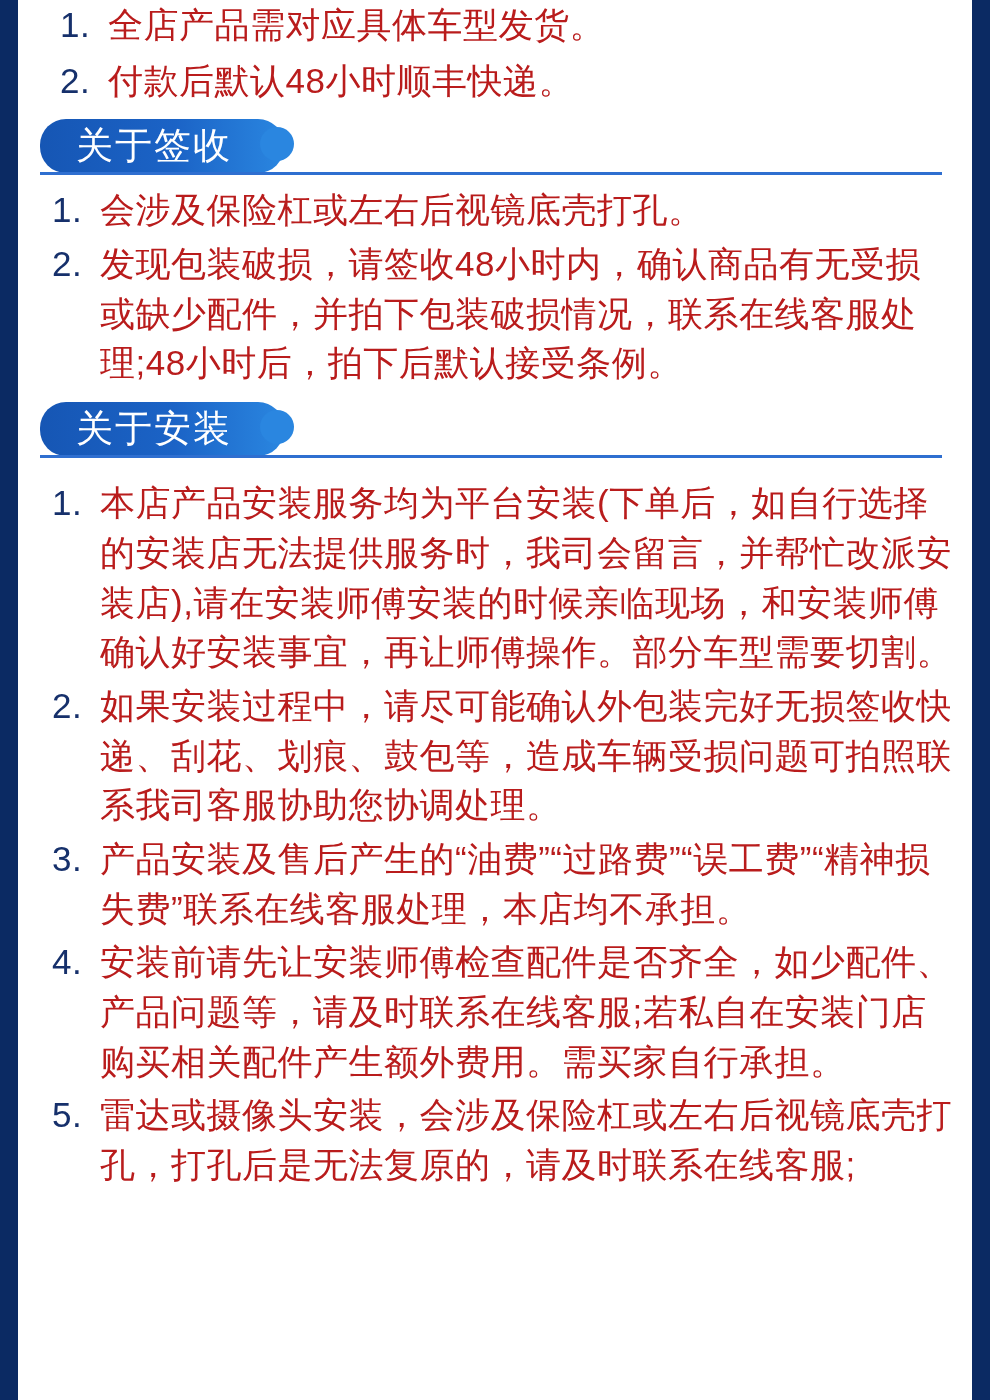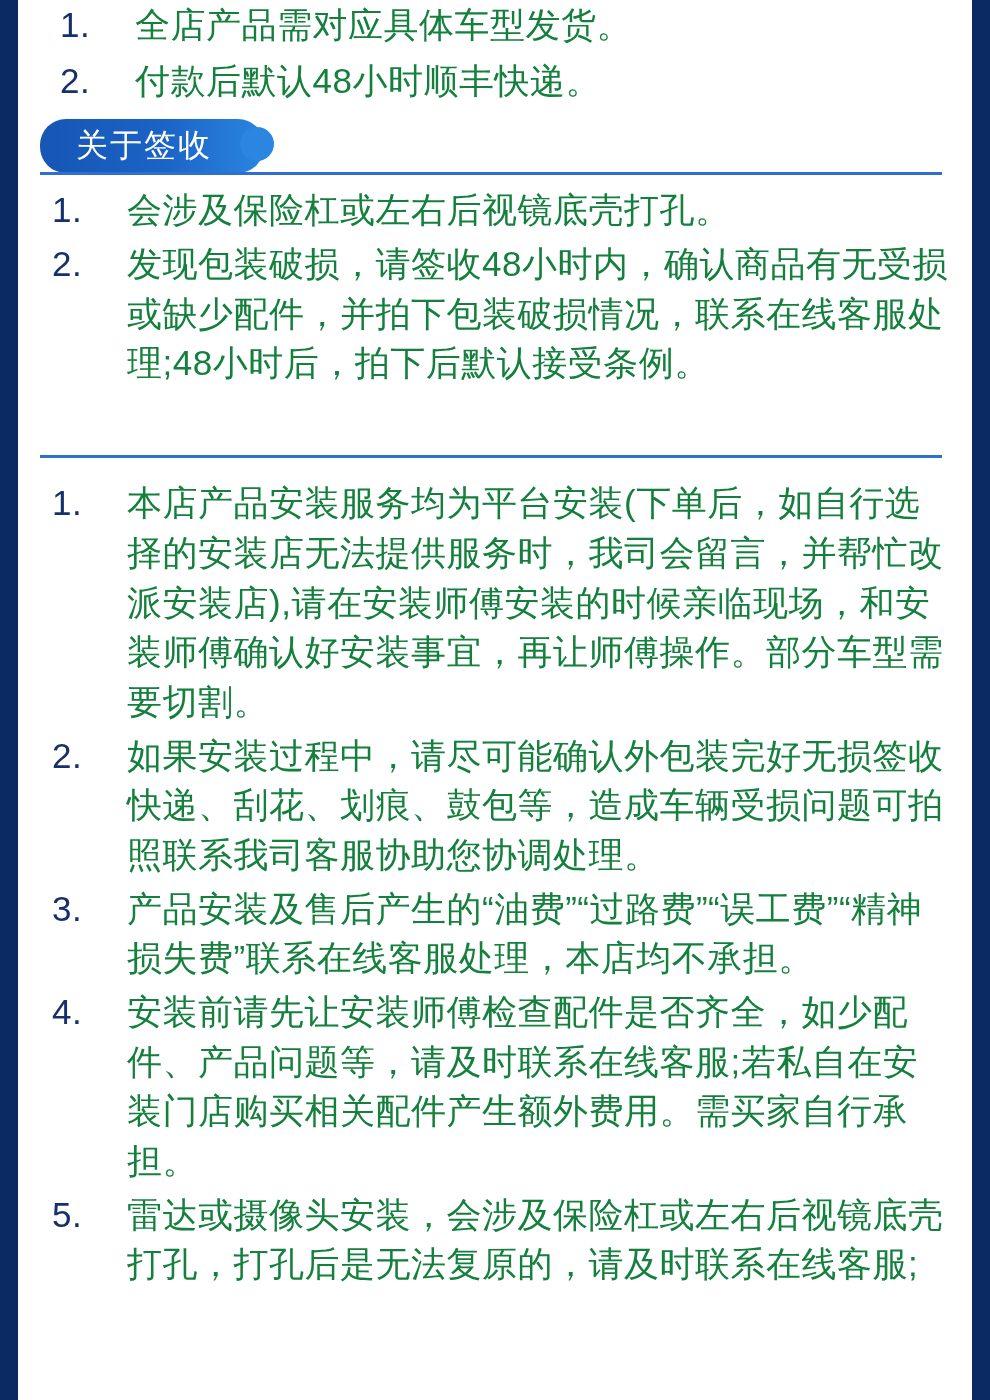--- a/index.html
+++ b/index.html
@@ -56,22 +56,21 @@
   .item .num {
     flex: 0 0 auto;
     width: 62px;
     text-align: left;
     padding-left: 14px;
     box-sizing: border-box;
     color: #16306b;
   }
   .item .txt {
     flex: 1 1 auto;
-    color: #15803d;
-    margin-left: 27px;
+    color: #b91c1c;
   }
 
   
   .top-list .item .num { width: 70px; padding-left: 22px; }
 
   
   .section-head {
     position: relative;
     height: 56px;
     margin: 14px 0 10px 0;
@@ -81,21 +80,21 @@
     left: 2px;
     top: 0;
     height: 54px;
     min-width: 210px;
     padding: 0 52px 0 36px;
     background: linear-gradient(90deg, #1656b4 0%, #1b63c6 55%, #2a86e0 100%);
     border-radius: 26px 26px 26px 26px;
     display: flex;
     align-items: center;
     color: #ffffff;
-    font-size: 32px;
+    font-size: 37px;
     letter-spacing: 2px;
     box-sizing: border-box;
   }
   .ribbon::after {
     content: "";
     position: absolute;
     right: -10px;
     top: 8px;
     width: 34px;
     height: 34px;
@@ -146,20 +145,21 @@
         <span class="num">1.</span>
         <span class="txt">会涉及保险杠或左右后视镜底壳打孔。</span>
       </div>
       <div class="item">
         <span class="num">2.</span>
         <span class="txt">发现包装破损，请签收48小时内，确认商品有无受损或缺少配件，并拍下包装破损情况，联系在线客服处理;48小时后，拍下后默认接受条例。</span>
       </div>
     </div>
 
     <div class="section-head">
+      <div class="ribbon">关于安装</div>
       <div class="rule"></div>
     </div>
 
     <div class="block">
       <div class="gap-sm"></div>
       <div class="item">
         <span class="num">1.</span>
         <span class="txt">本店产品安装服务均为平台安装(下单后，如自行选择的安装店无法提供服务时，我司会留言，并帮忙改派安装店),请在安装师傅安装的时候亲临现场，和安装师傅确认好安装事宜，再让师傅操作。部分车型需要切割。</span>
       </div>
       <div class="item">

